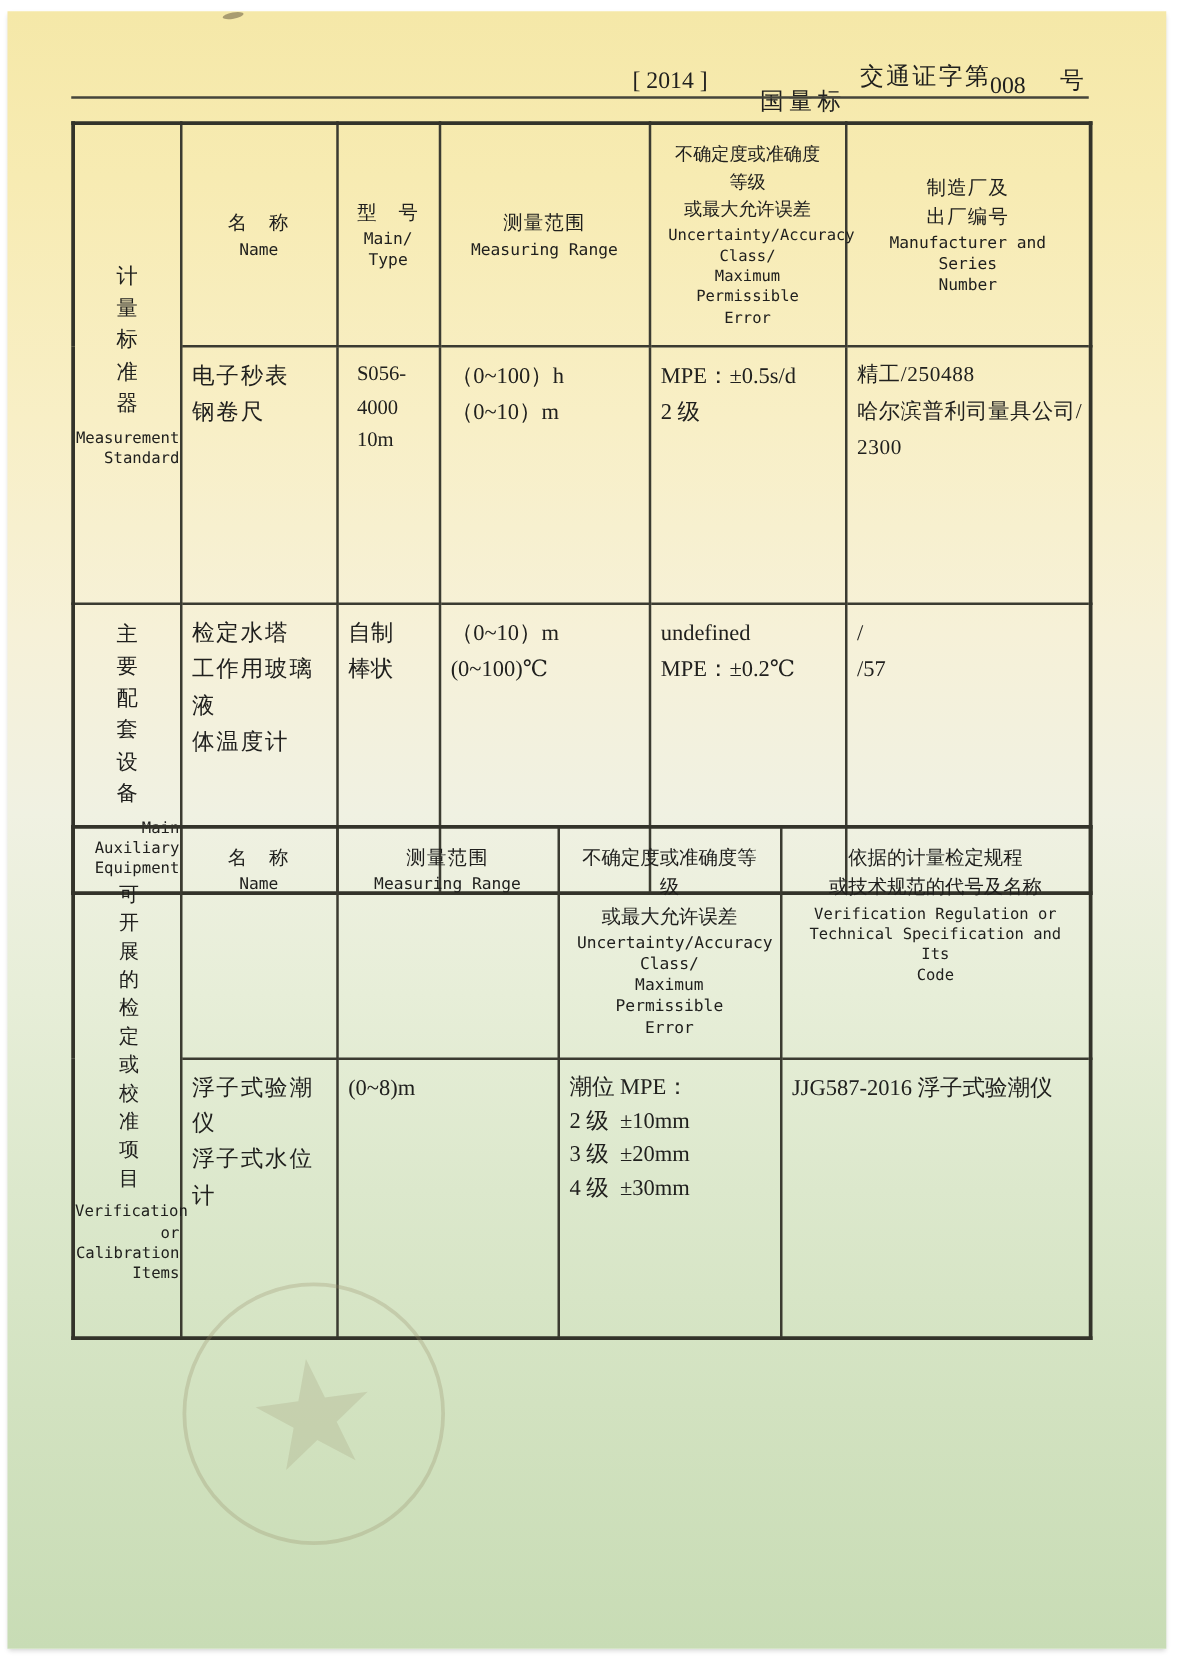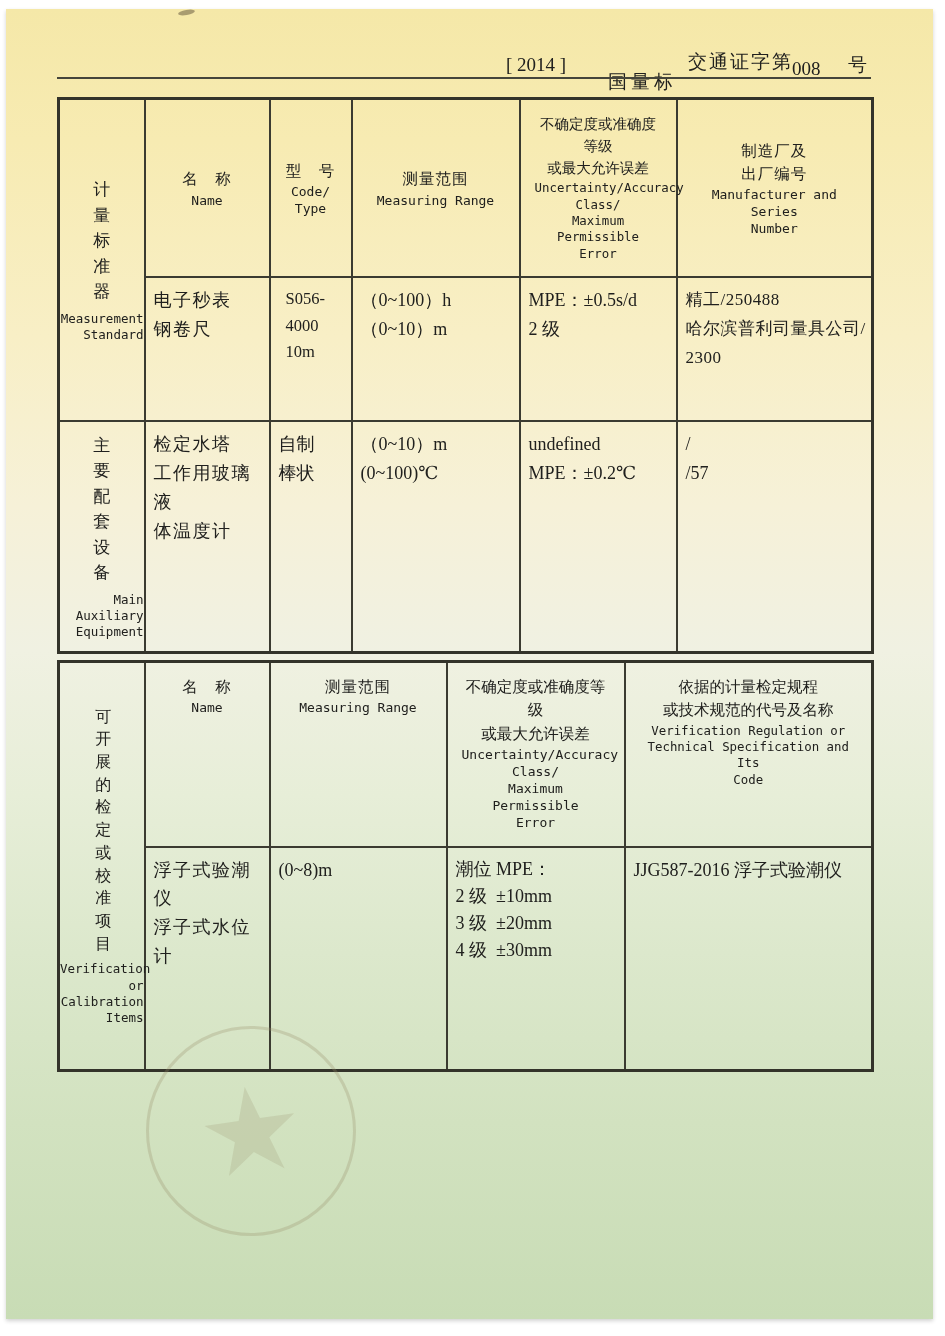--- a/index.html
+++ b/index.html
@@ -87,21 +87,21 @@
       <div class="vlabel">计量标准器</div>
       <div class="enlab">Measurement
 Standard</div>
     </td>
     <th class="hc">
       <div class="hcn">名　称</div>
       <div class="hen">Name</div>
     </th>
     <th class="hc">
       <div class="hcn">型　号</div>
-      <div class="hen">Code/
+      <div class="hen">Main/
 Type</div>
     </th>
     <th class="hc">
       <div class="hcn">测量范围</div>
       <div class="hen">Measuring Range</div>
     </th>
     <th class="hc">
       <div class="hcn" style="font-size:14.5px;letter-spacing:0;">不确定度或准确度等级
 或最大允许误差</div>
       <div class="hen sm">Uncertainty/Accuracy
@@ -109,21 +109,21 @@
 Maximum Permissible
 Error</div>
     </th>
     <th class="hc">
       <div class="hcn">制造厂及
 出厂编号</div>
       <div class="hen">Manufacturer and Series
 Number</div>
     </th>
   </tr>
-  <tr style="height:144px">
+  <tr style="height:206px">
     <td class="dc ls">电子秒表
 钢卷尺</td>
     <td class="dc tight">S056-4000
 10m</td>
     <td class="dc">（0~100）h
 （0~10）m</td>
     <td class="dc">MPE：±0.5s/d
 2 级</td>
     <td class="dc mfg">精工/250488
 哈尔滨普利司量具公司/

